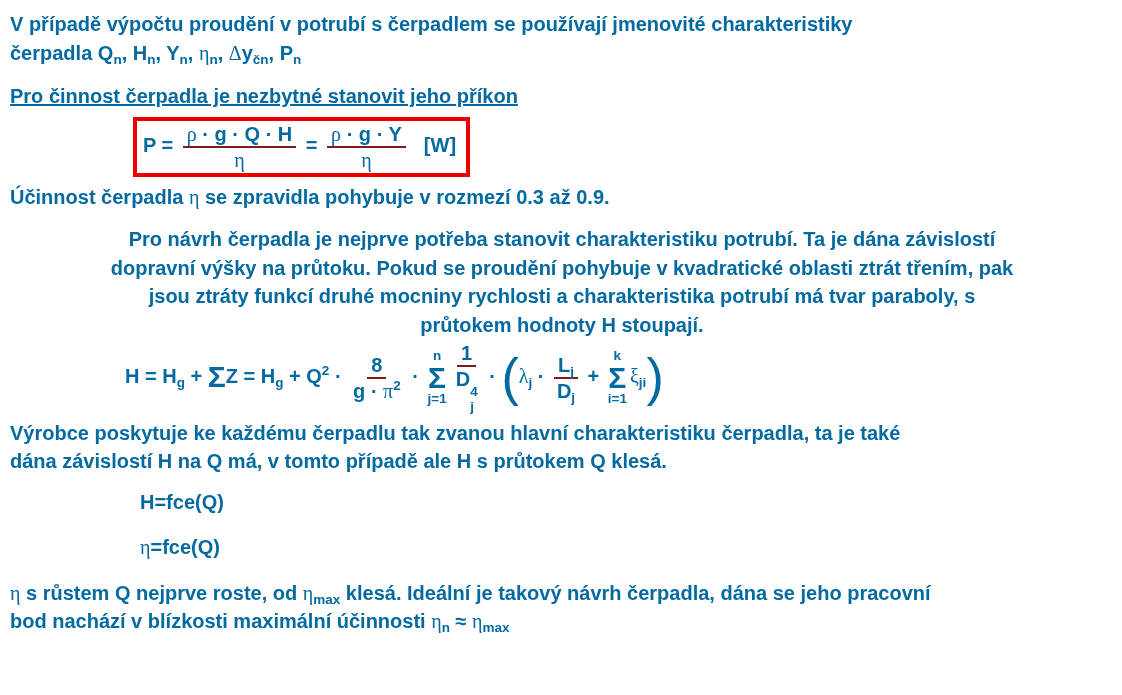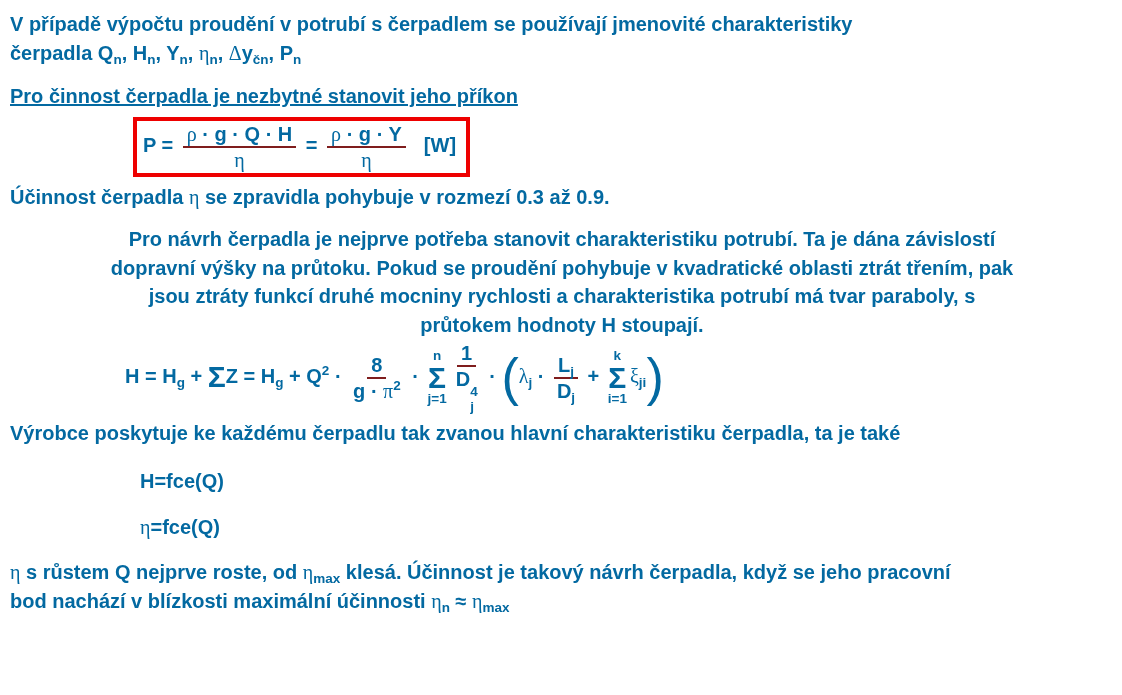--- a/index.html
+++ b/index.html
@@ -90,25 +90,26 @@
         <span class="num"><span>L</span><span class="sub">j</span></span>
         <span class="den"><span>D</span><span class="sub">j</span></span>
       </span><span> + </span><span class="sigma">
         <span class="lim">k</span>
         <span class="sym">Σ</span>
         <span class="lim">i=1</span>
       </span><span class="g">ξ</span><span class="sub">ji</span><span class="paren">)</span></div>
 
   <div style="margin-top:4px;">
     <p class="line">Výrobce poskytuje ke každému čerpadlu tak zvanou hlavní charakteristiku čerpadla, ta je také</p>
+    <p class="line">dána závislostí H na Q má, v tomto případě ale H s průtokem Q klesá.</p>
   </div>
 
-  <p class="line indent" style="margin-top:20px;">H=fce(Q)</p>
+  <p class="line indent" style="margin-top:12px;">H=fce(Q)</p>
 
 
   <p class="line indent mt-lg"><span class="g">η</span><span>=fce(Q)</span></p>
 
   <div class="mt-lg">
-    <p class="line"><span class="g">η</span><span> s růstem Q nejprve roste, od </span><span class="g">η</span><span class="sub">max</span><span> klesá. Účinnost je takový návrh čerpadla, když se jeho pracovní</span></p>
+    <p class="line"><span class="g">η</span><span> s růstem Q nejprve roste, od </span><span class="g">η</span><span class="sub">max</span><span> klesá. Ideální je takový návrh čerpadla, dána se jeho pracovní</span></p>
     <p class="line"><span>bod nachází v blízkosti maximální účinnosti </span><span class="g">η</span><span class="sub">n</span><span> ≈ </span><span class="g">η</span><span class="sub">max</span></p>
   </div>
 
 </div>
 
 </body></html>

